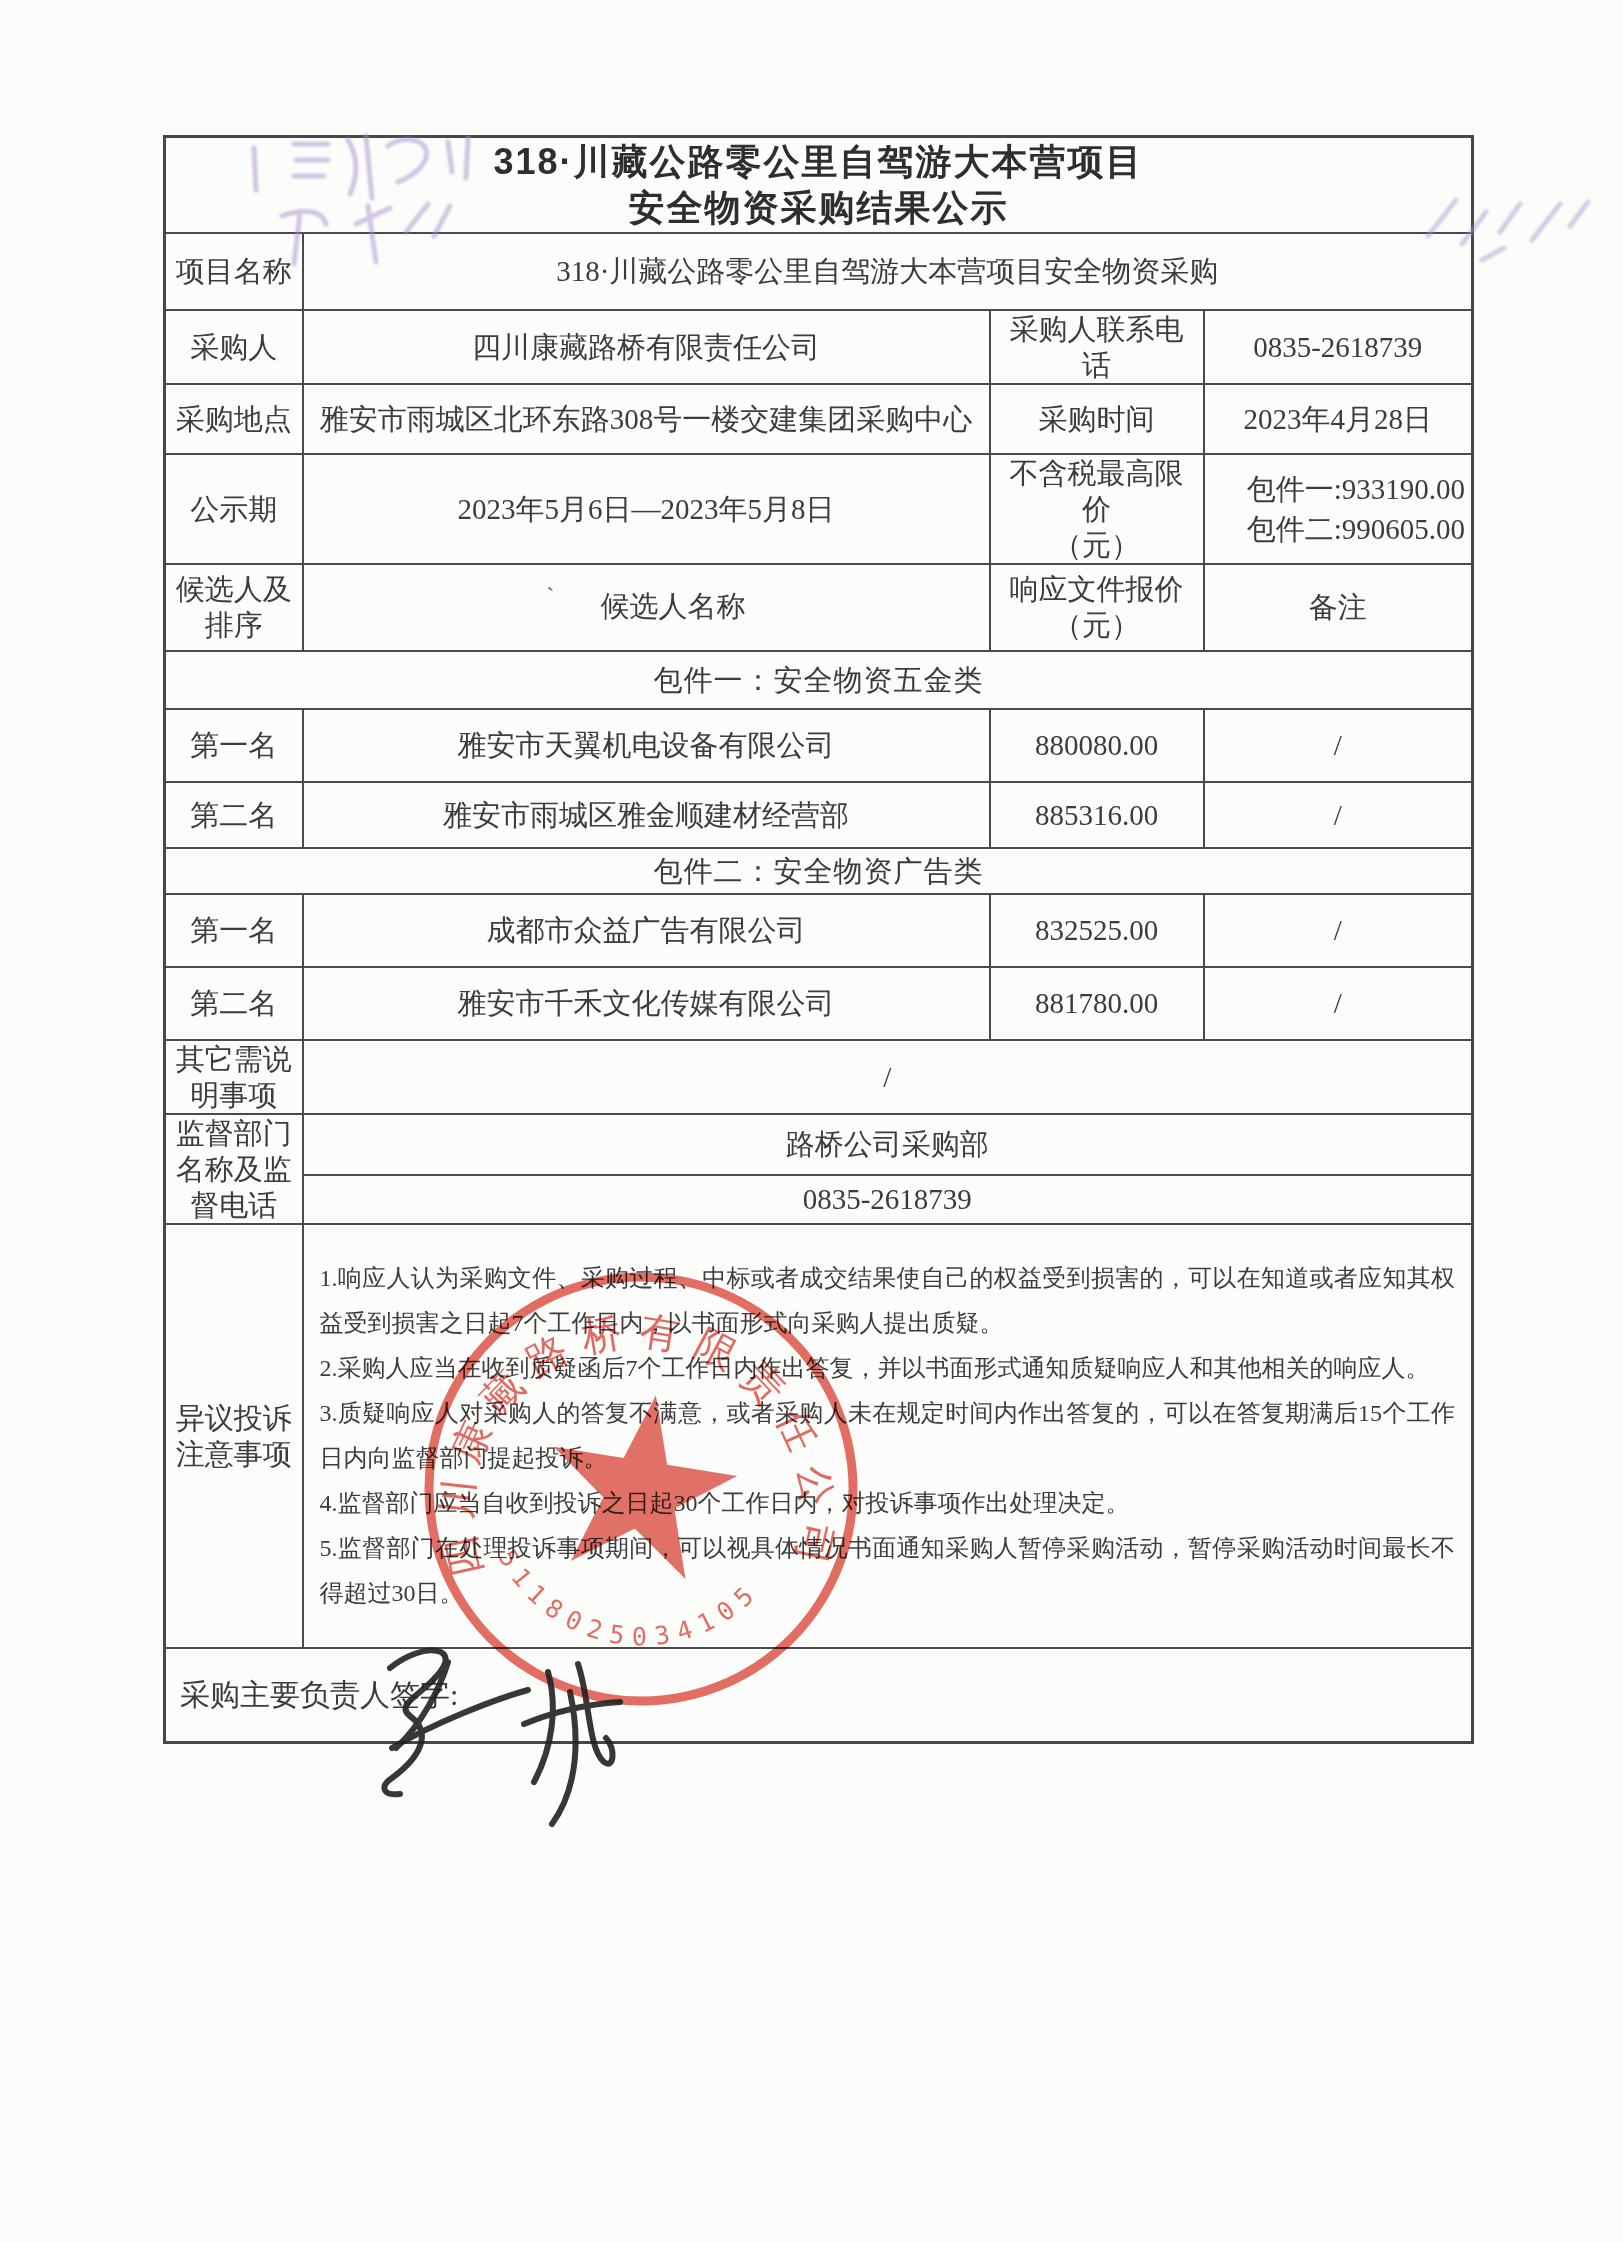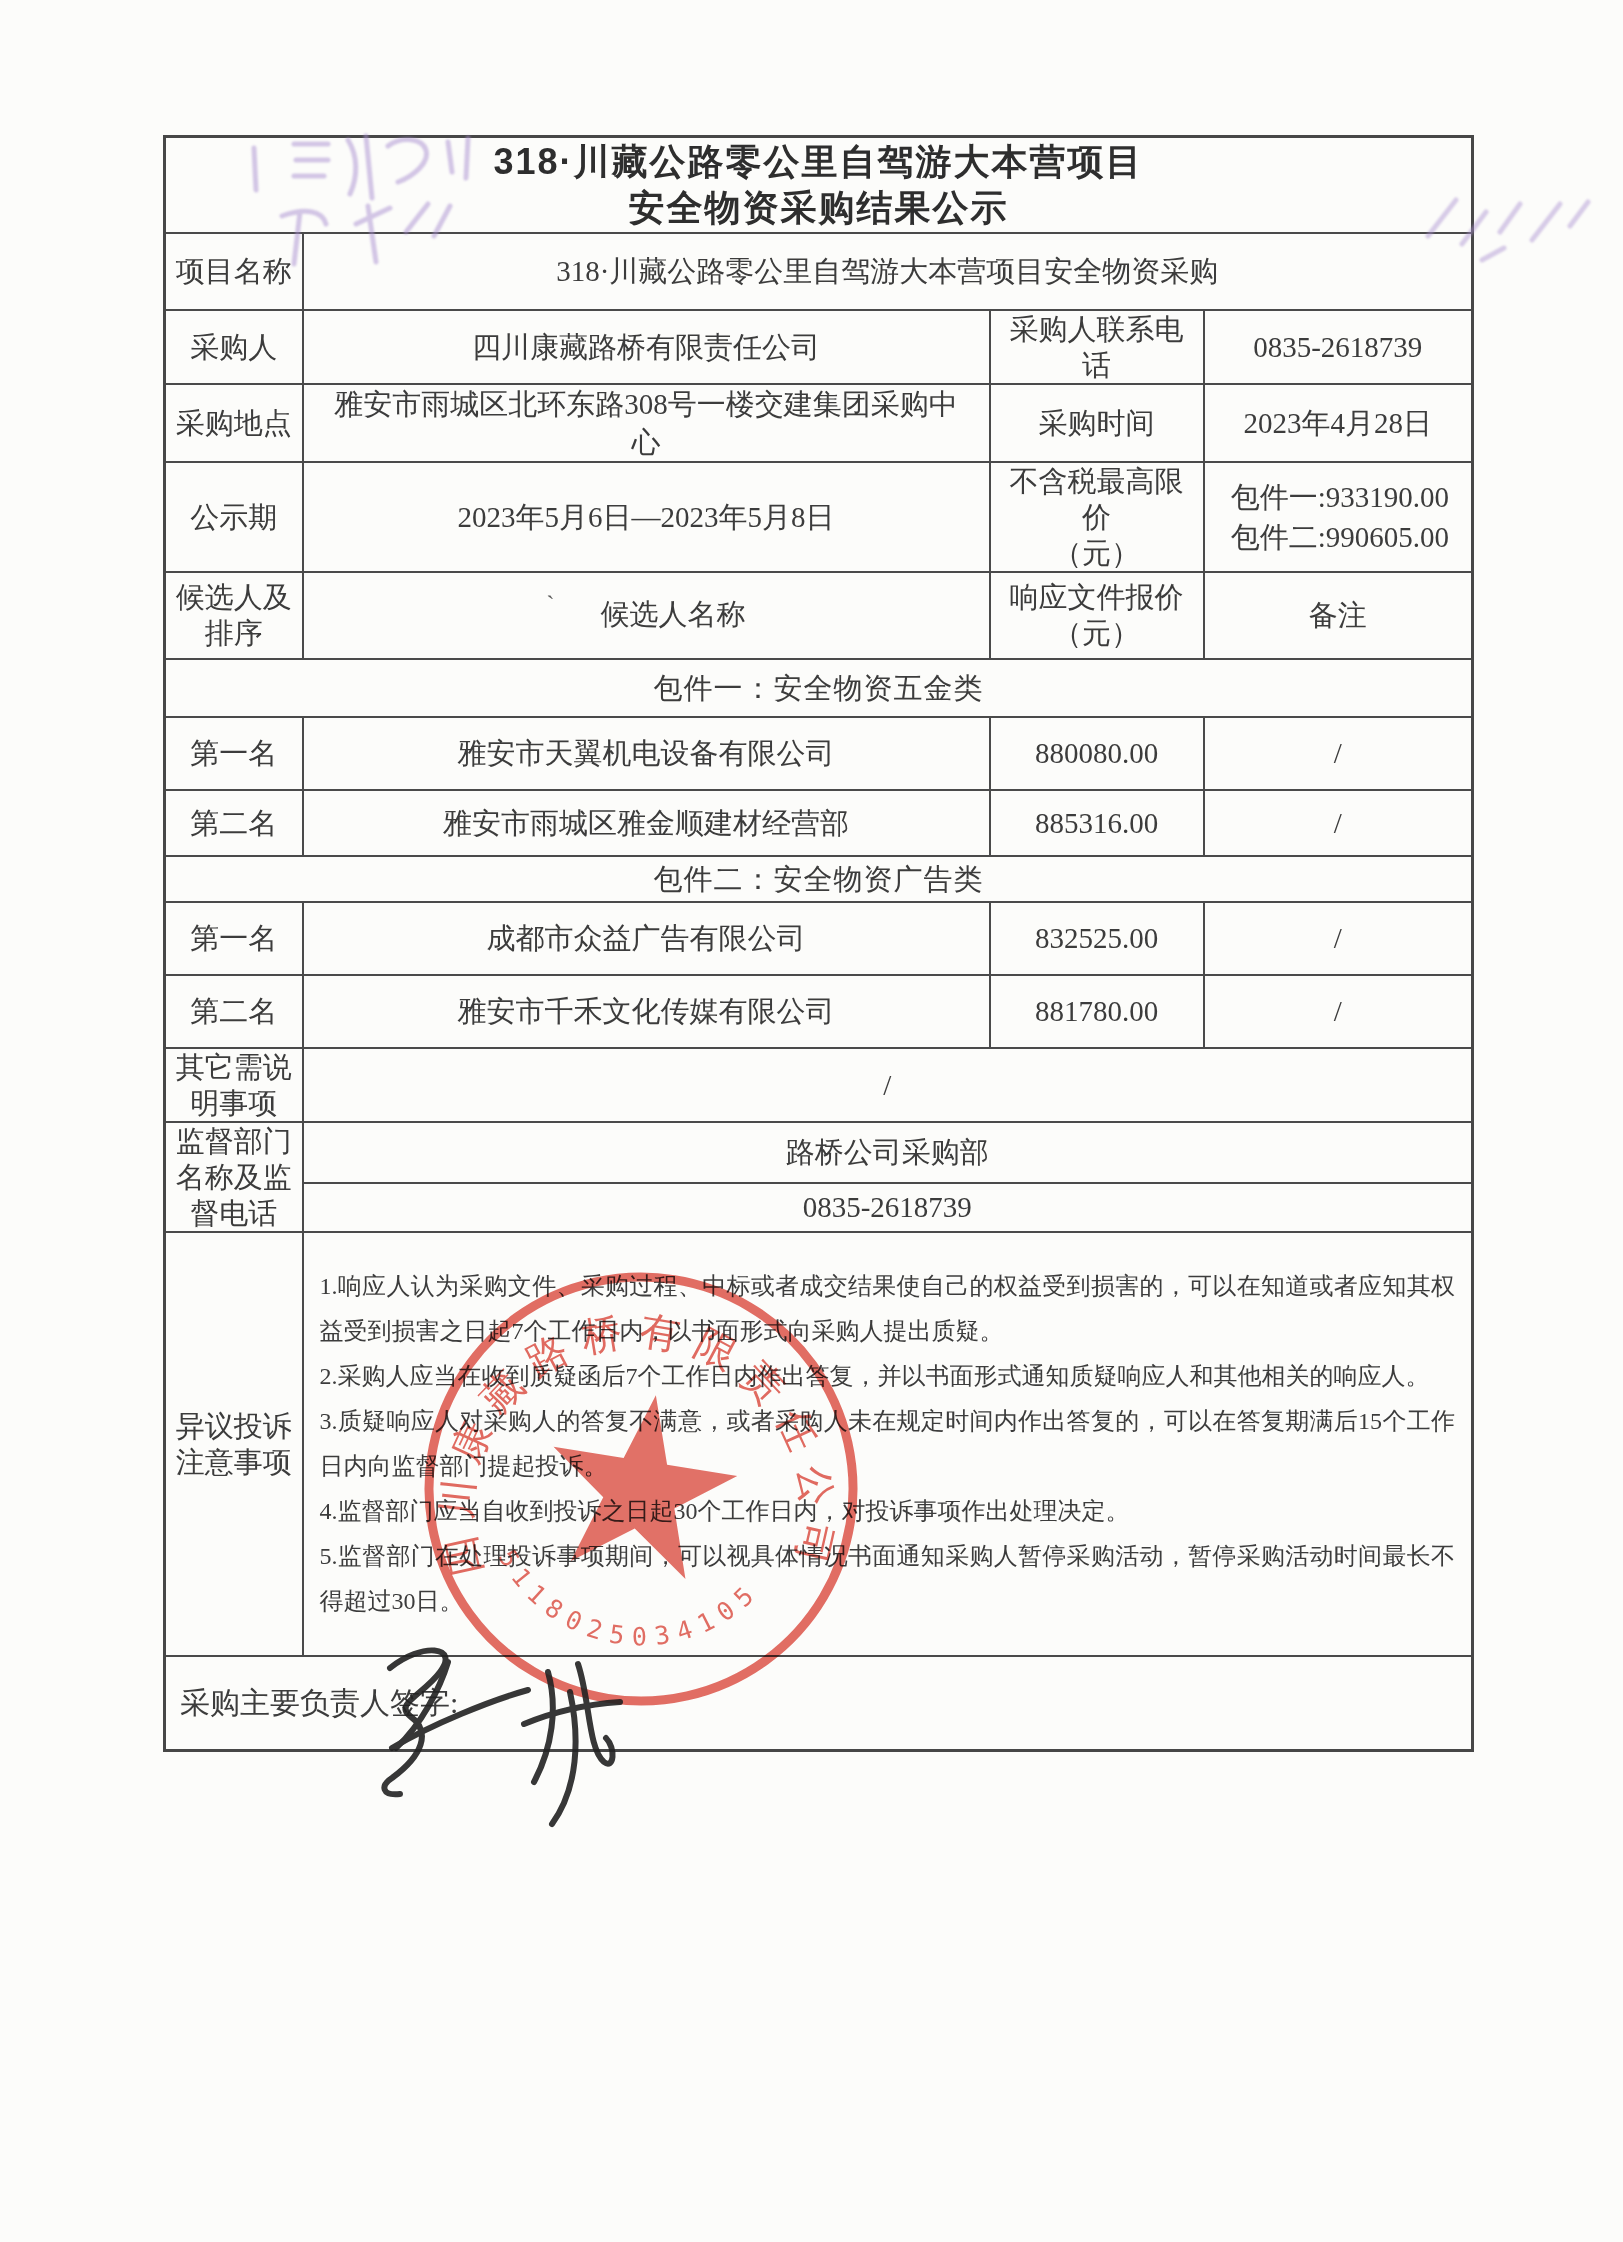--- a/index.html
+++ b/index.html
@@ -11,21 +11,21 @@
   }
   .doc-table{
     position:absolute;left:163px;top:135px;width:1308px;
     border-collapse:collapse;table-layout:fixed;
     border:3px solid #474747;
   }
   .doc-table td{
     border:2px solid #4a4a4a;
     text-align:center;vertical-align:middle;
     font-size:29px;line-height:38px;
-    padding:0 22px;
+    padding:0 6px;
     overflow:hidden;
   }
   td.title-cell{padding:0;}
   .title-line{
     font-family:"Liberation Sans","DejaVu Sans",sans-serif;
     font-weight:700;font-size:36px;line-height:46px;
     color:#2e2e2e;letter-spacing:2px;
   }
   td.wrap-label{padding:0 8px;line-height:36px;}
   .two-line{line-height:37px;}

